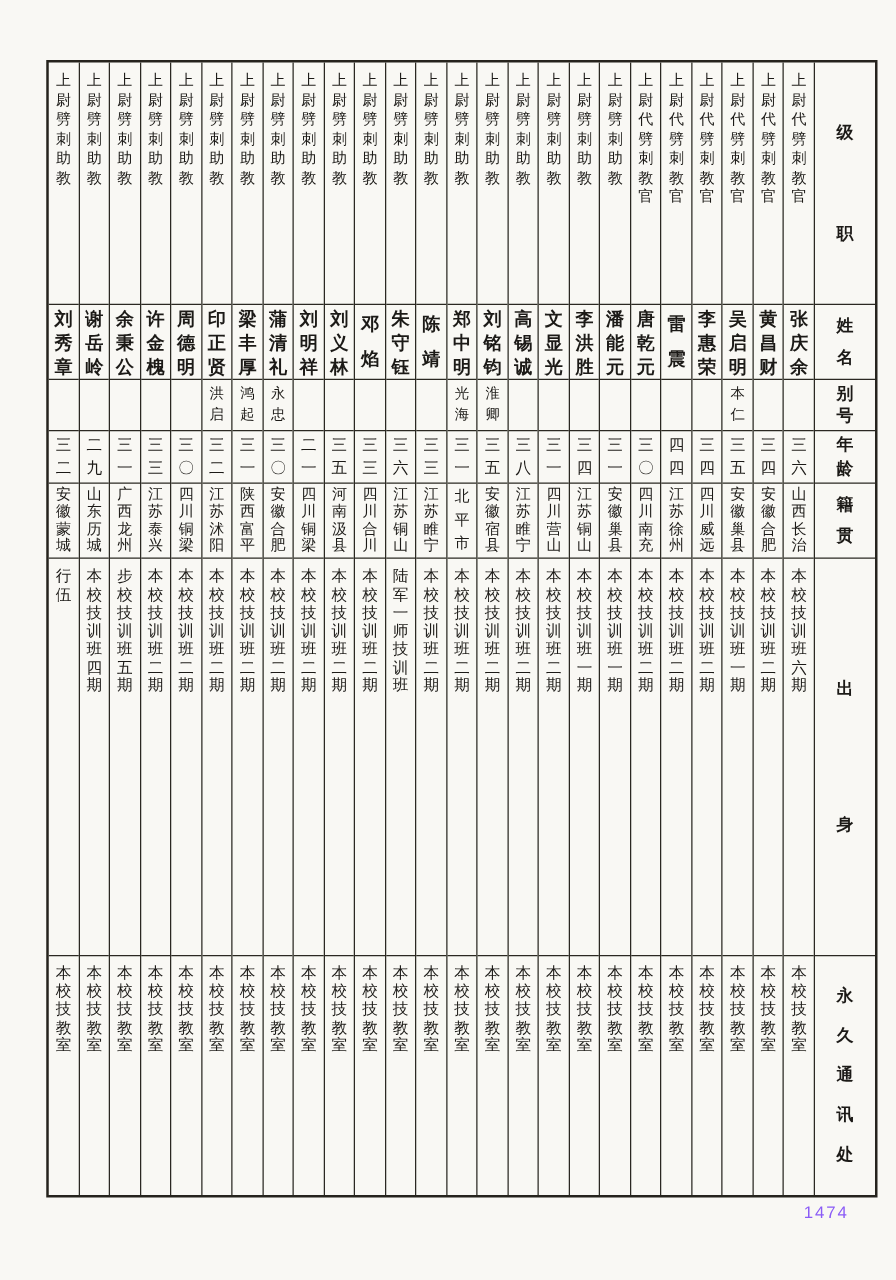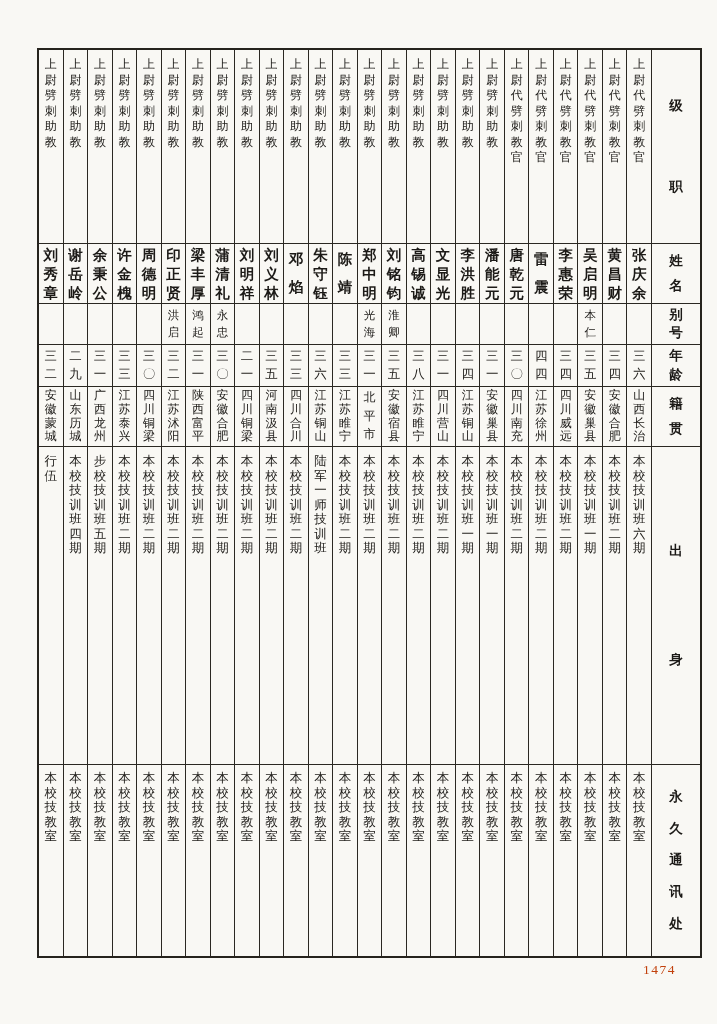--- a/index.html
+++ b/index.html
@@ -71,22 +71,22 @@
   .header-col .h-age    { padding: 2px 0; }
   .header-col .h-native { padding: 4px 0; }
   .header-col .h-origin { padding: 50px 0; }
   .header-col .h-contact{ padding: 16px 0; }
 
   .page-number {
     position: absolute;
     left: 643px; top: 962px;
     font-size: 13.5px;
     letter-spacing: 1.5px;
-    color: #c2410c;
-    font-family: Liberation Serif, serif;
+    color: #8b5cf6;
+    font-family: Liberation Sans, sans-serif;
   }
 </style>
 </head>
 <body>
 
 <div class="sheet">
 
   <div class="rtable">
 
     <div class="col header-col">

